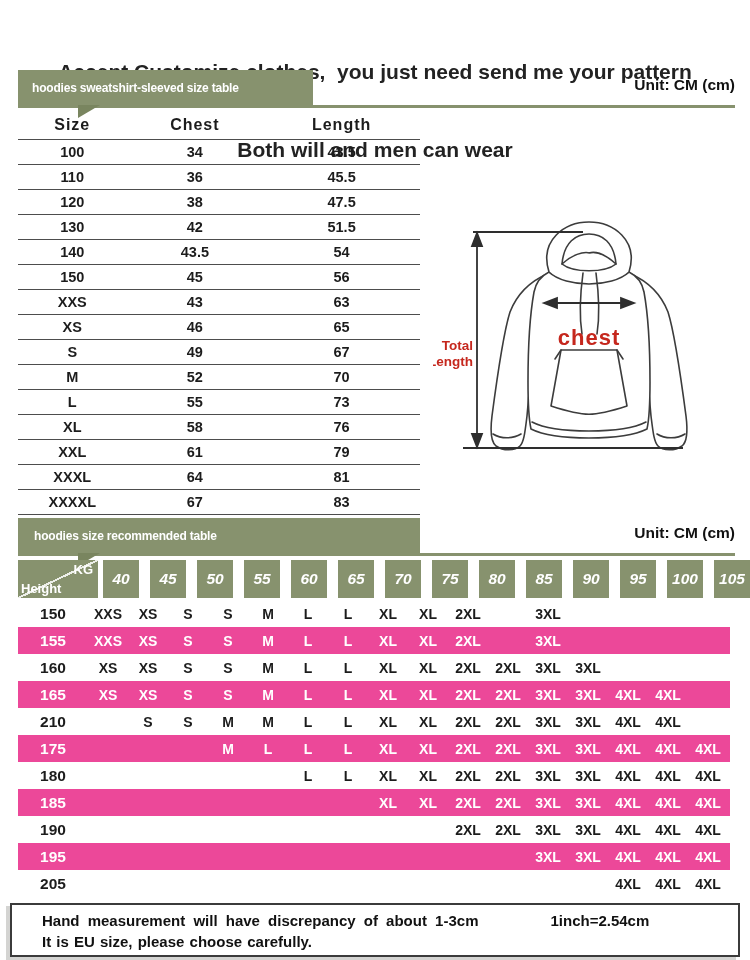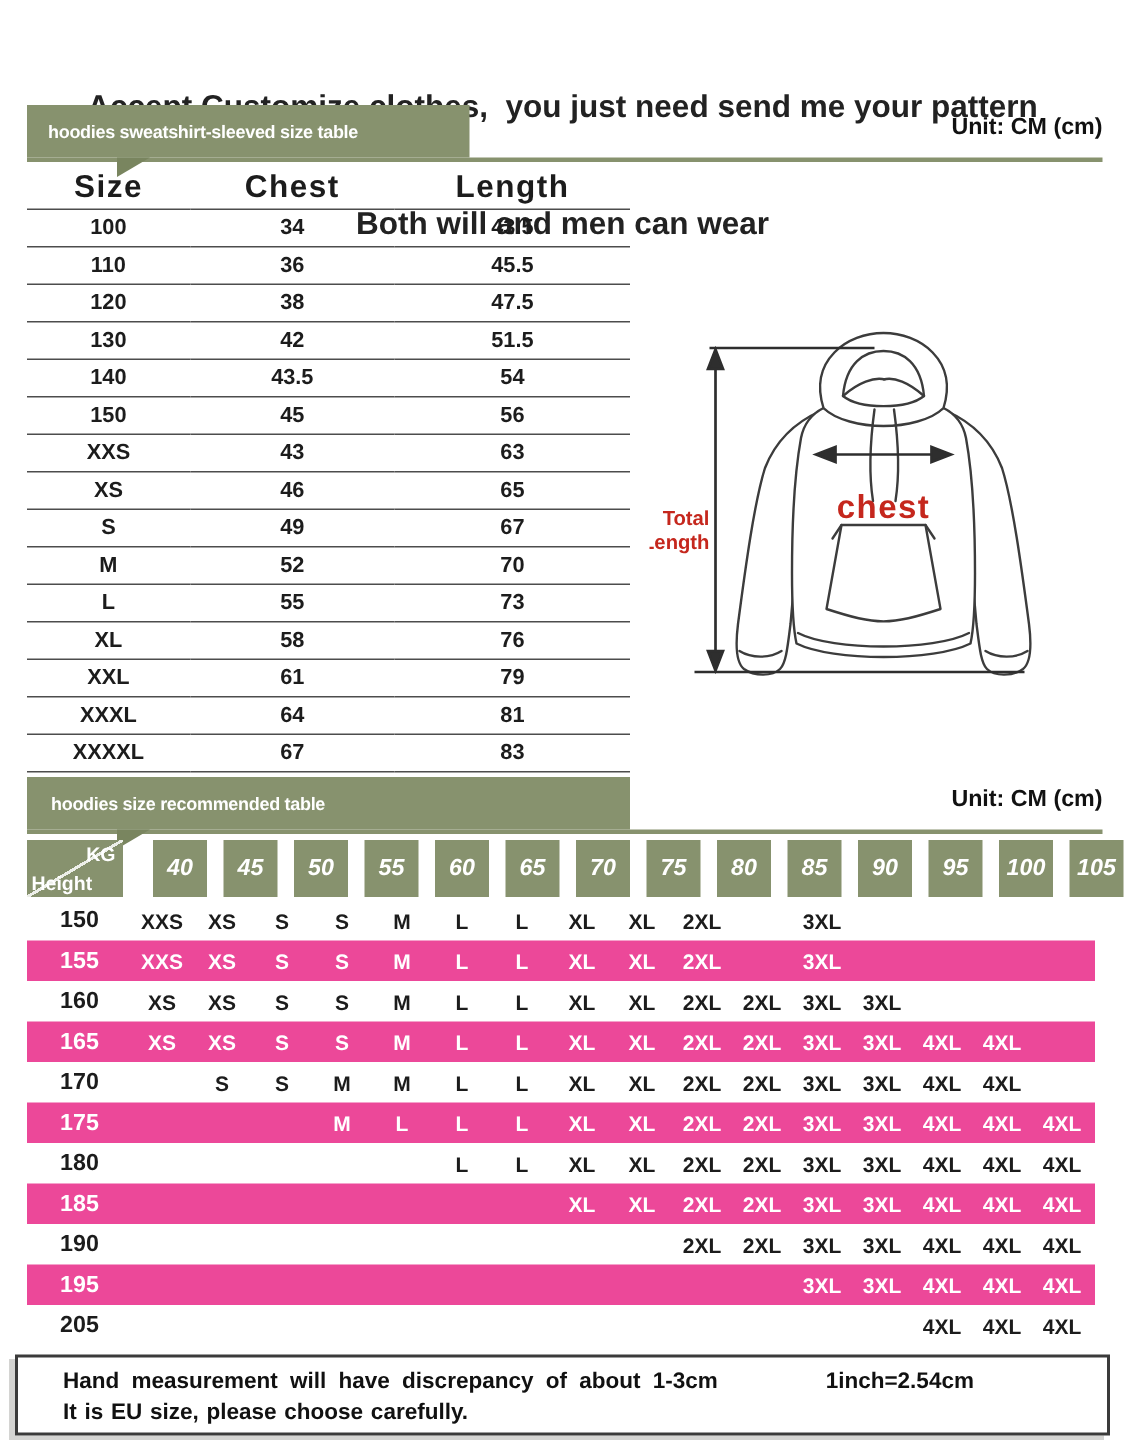--- a/index.html
+++ b/index.html
@@ -17,33 +17,33 @@
     border-bottom:3px solid #87926E; }
   .sec-tag { position:absolute; left:0; top:0; height:35px; background:#87926E;
     color:#fff; font-size:12px; letter-spacing:-0.2px; display:flex; align-items:center;
     padding-left:14px; }
   .sec-tag .tail { position:absolute; left:60px; top:100%; width:0; height:0;
     border-top:13px solid #79855f; border-right:22px solid transparent; }
   .sec-unit { position:absolute; right:0; top:6px; font-size:15.5px; color:#111; }
   
   table.size-table { position:absolute; left:18px; top:112px; width:402px;
     border-collapse:collapse; }
-  .size-table th { height:27px; font-size:21px; letter-spacing:1px; }
+  .size-table th { height:27px; font-size:16px; letter-spacing:1px; }
   .size-table td { height:25px; font-size:14.5px; }
   .size-table th, .size-table td { border-bottom:1px solid #4d4d4d; text-align:center;
     vertical-align:middle; }
   .size-table .c0 { width:27%; } .size-table .c1 { width:34%; } .size-table .c2 { width:39%; }
   
   .diagram { position:absolute; left:433px; top:210px; width:315px; height:262px;text-align:right; }
   .diagram svg text { font-family:"Liberation Sans","DejaVu Sans",sans-serif; font-weight:bold; }
   
   .matrix { position:absolute; left:18px; top:560px; width:712px; }
   .m-head { display:flex; height:38px; margin-bottom:2px; }
-  .m-corner { position:relative; width:64px; height:38px; background:#87926E; color:#fff;
-    margin-right:20px; flex:0 0 auto;
+  .m-corner { position:relative; width:80px; height:38px; background:#87926E; color:#fff;
+    margin-right:5px; flex:0 0 auto;
     background-image:linear-gradient(to bottom right,
       rgba(255,255,255,0) calc(50% - 1px), rgba(255,255,255,.85) calc(50% - 1px),
       rgba(255,255,255,.85) calc(50% + 1px), rgba(255,255,255,0) calc(50% + 1px));
   }
   .m-corner .kg { position:absolute; right:5px; top:2px; font-size:13px; }
   .m-corner .hg { position:absolute; left:3px; bottom:2px; font-size:13px; }
   .mh-cell { width:36px; margin-right:11px; flex:0 0 auto; background:#87926E; color:#fff;
     display:flex; align-items:center; justify-content:center; font-size:15.5px;font-style:italic; }
   .m-row { display:grid; grid-template-columns:70px repeat(16,40px); height:27px;
     align-items:center; }
@@ -303,21 +303,21 @@
         <div class="m-cell">XL</div>
         <div class="m-cell">2XL</div>
         <div class="m-cell">2XL</div>
         <div class="m-cell">3XL</div>
         <div class="m-cell">3XL</div>
         <div class="m-cell">4XL</div>
         <div class="m-cell">4XL</div>
         <div class="m-cell"></div>
       </div>
       <div class="m-row">
-        <div class="m-label">170</div>
+        <div class="m-label">210</div>
         <div class="m-cell"></div>
         <div class="m-cell">S</div>
         <div class="m-cell">S</div>
         <div class="m-cell">M</div>
         <div class="m-cell">M</div>
         <div class="m-cell">L</div>
         <div class="m-cell">L</div>
         <div class="m-cell">XL</div>
         <div class="m-cell">XL</div>
         <div class="m-cell">2XL</div>

